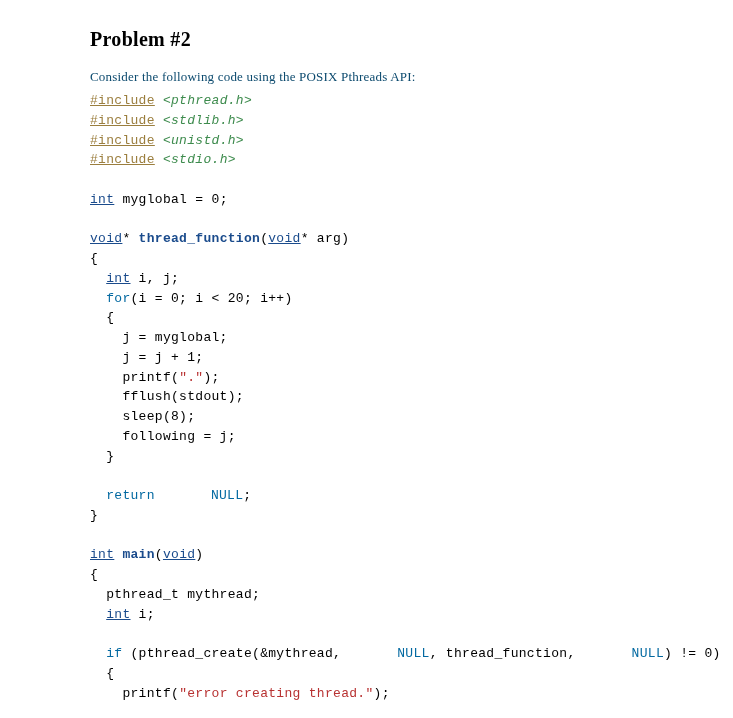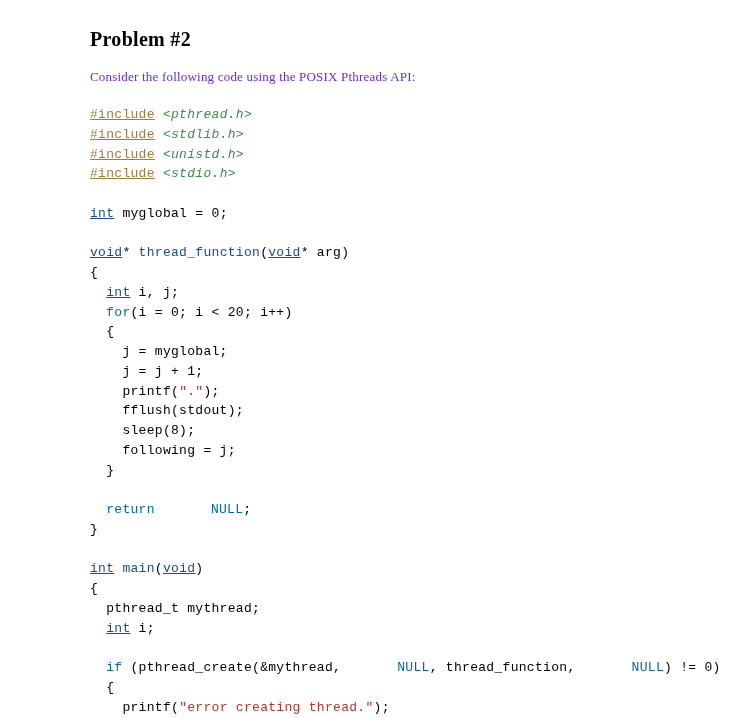--- a/index.html
+++ b/index.html
@@ -17,37 +17,37 @@
       font-family: Georgia, 'Times New Roman', serif;
       font-weight: bold;
       font-size: 20px;
       color: #000;
       margin-bottom: 18px;
       letter-spacing: 0.3px;
     }
     .intro {
       font-family: Georgia, 'Times New Roman', serif;
       font-size: 13px;
-      color: #6d28d9;
-      margin-bottom: 20px;
+      color: #0c4a6e;
+      margin-bottom: 6px;
       letter-spacing: 0.2px;
     }
     .code {
       font-family: 'Courier New', Courier, monospace;
       font-size: 13px;
       line-height: 1.52;
       white-space: pre;
       color: #000;
       letter-spacing: 0.3px;
     }
     .preproc { color: #9b7e3e; text-decoration: underline; }
     .sysinc { color: #3d8b4d; font-style: italic; }
     .kw-type { color: #1a4b8c; text-decoration: underline; }
     .kw-ctrl { color: #0369a1; }
-    .fn-def { color: #1a4b8c; }
+    .fn-def { color: #1a4b8c; font-weight: bold; }
     .str { color: #b83232; }
     .null { color: #0369a1; margin-left: 48px; }
   </style>
 </head>
 <body>
 
 <h2 class="heading">Problem #2</h2>
 
 <p class="intro">Consider the following code using the POSIX Pthreads API:</p>
 

